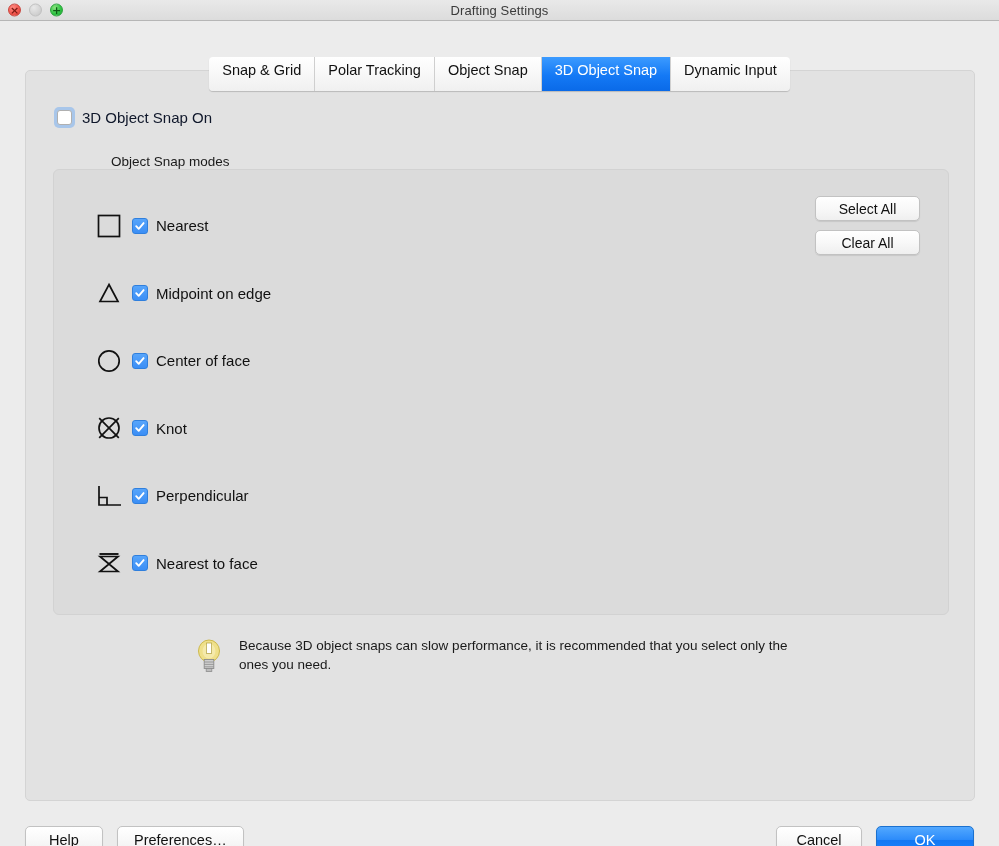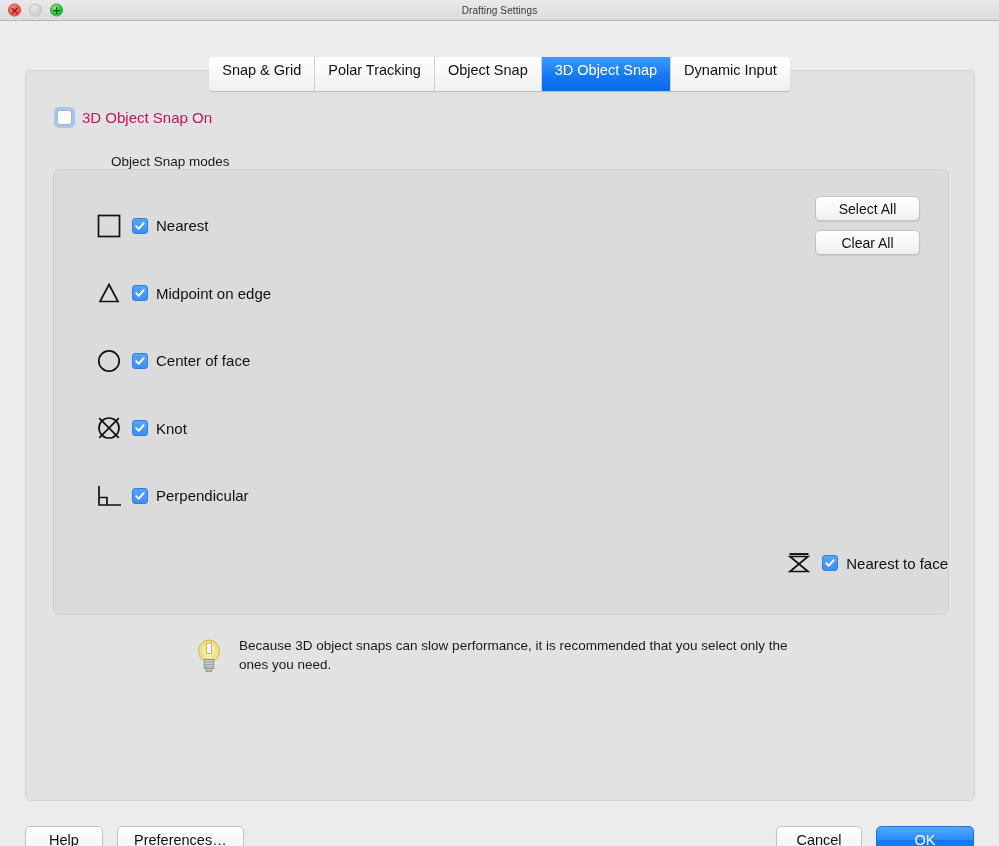--- a/index.html
+++ b/index.html
@@ -57,21 +57,21 @@
   }
   .light-max {
     background: radial-gradient(circle at 35% 28%, #8ae47f 0%, #32c545 55%, #1ea033 100%);
     border: 1px solid #2aa33b;
     color: #0d5a16;
   }
   .light-glyph { font-size: 11px; font-family: "DejaVu Sans", sans-serif; margin-top:-1px;}
   .title-text {
     width: 100%;
     text-align: center;
-    font-size: 10px;
+    font-size: 13px;
     color: #3a3a3a;
     letter-spacing: .1px;
   }
 
   
   .dialog {
     position: relative;
     width: 999px;
     height: 825px;
     background: #ececec;
@@ -139,21 +139,21 @@
     justify-content: center;
   }
   .cb-empty {
     width: 15px; height: 15px;
     background: #ffffff;
     border: 1px solid #b0b0b0;
     border-radius: 3px;
   }
   .master-label {
     font-size: 15px;
-    color: #be185d;
+    color: #0f172a;
   }
 
   
   .group-title {
     position: absolute;
     left: 41px;
     top: 83px;
     font-size: 13.5px;
     color: #1a1a1a;
     margin-left: 44px;
@@ -372,21 +372,21 @@
           </svg>
         </div>
         <div class="snap-cb">
           <svg width="12" height="12" viewBox="0 0 12 12">
               <path d="M2.2 6.2 L4.7 8.8 L9.6 3.1" fill="none" stroke="#fff" stroke-width="1.9" stroke-linecap="round" stroke-linejoin="round"></path>
             </svg>
         </div>
         <span class="snap-label">Perpendicular</span>
       </div>
 
-      <div class="snap-row" style="top:359.5px;justify-content:flex-end;">
+      <div class="snap-row" style="top:359.5px;">
         <div class="snap-icon">
           <svg width="28" height="28" viewBox="0 0 28 28">
             <path d="M4.5 5 L23.5 5" fill="none" stroke="#111" stroke-width="1.9"></path>
             <path d="M5 7.5 L23 7.5 L5 22.5 L23 22.5 Z" fill="none" stroke="#111" stroke-width="1.7" stroke-linejoin="miter"></path>
           </svg>
         </div>
         <div class="snap-cb">
           <svg width="12" height="12" viewBox="0 0 12 12">
               <path d="M2.2 6.2 L4.7 8.8 L9.6 3.1" fill="none" stroke="#fff" stroke-width="1.9" stroke-linecap="round" stroke-linejoin="round"></path>
             </svg>

